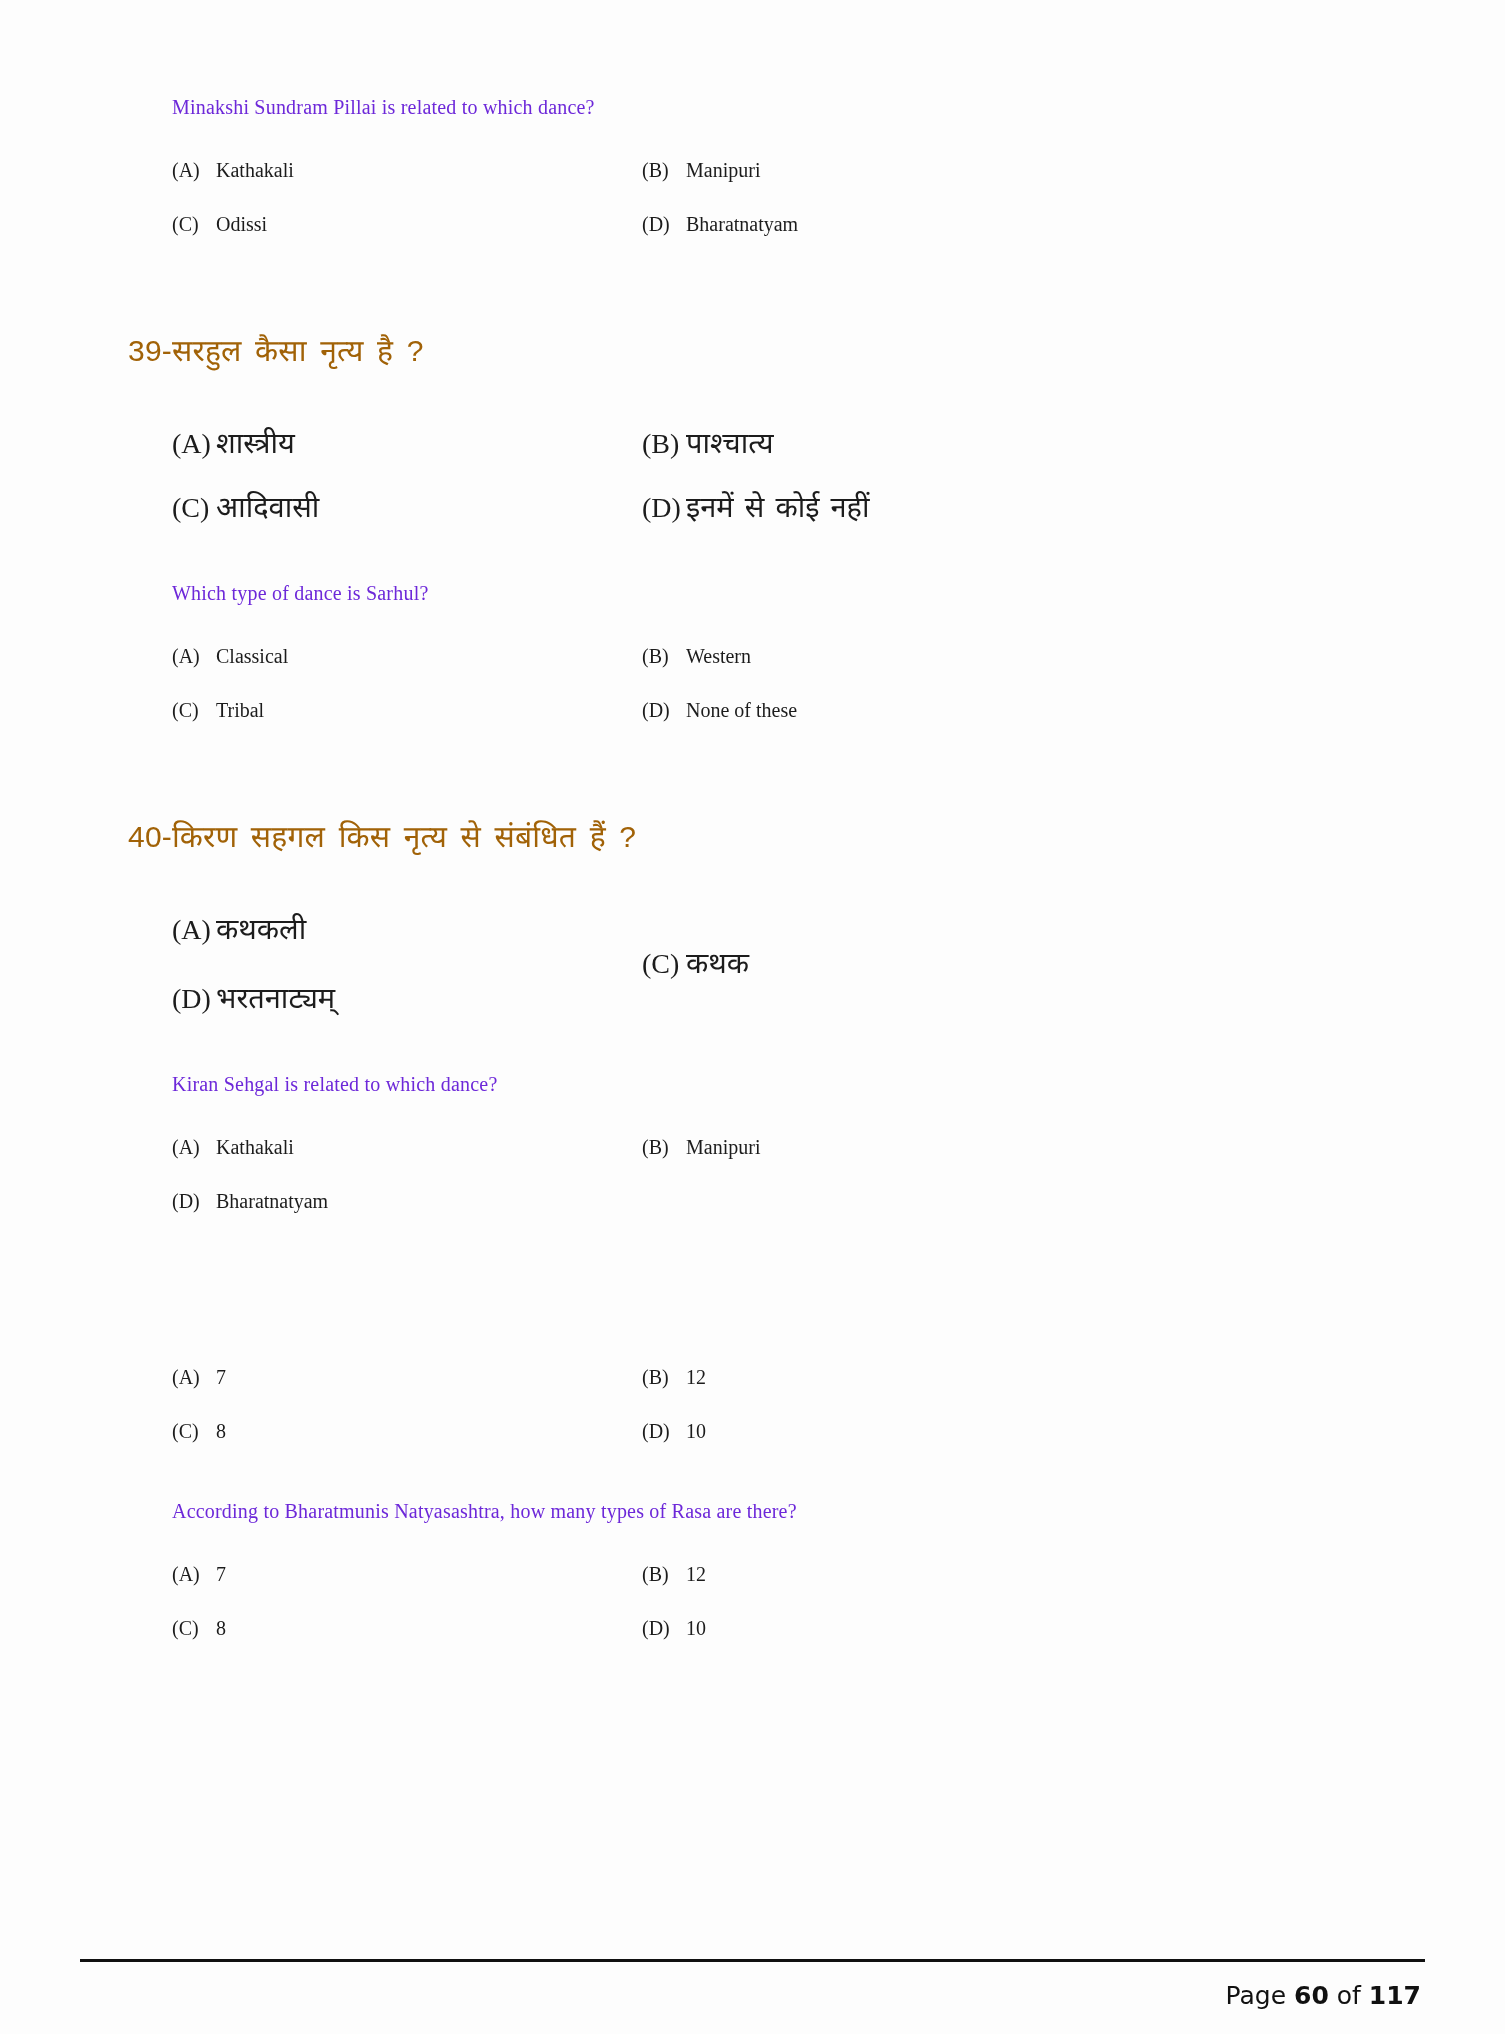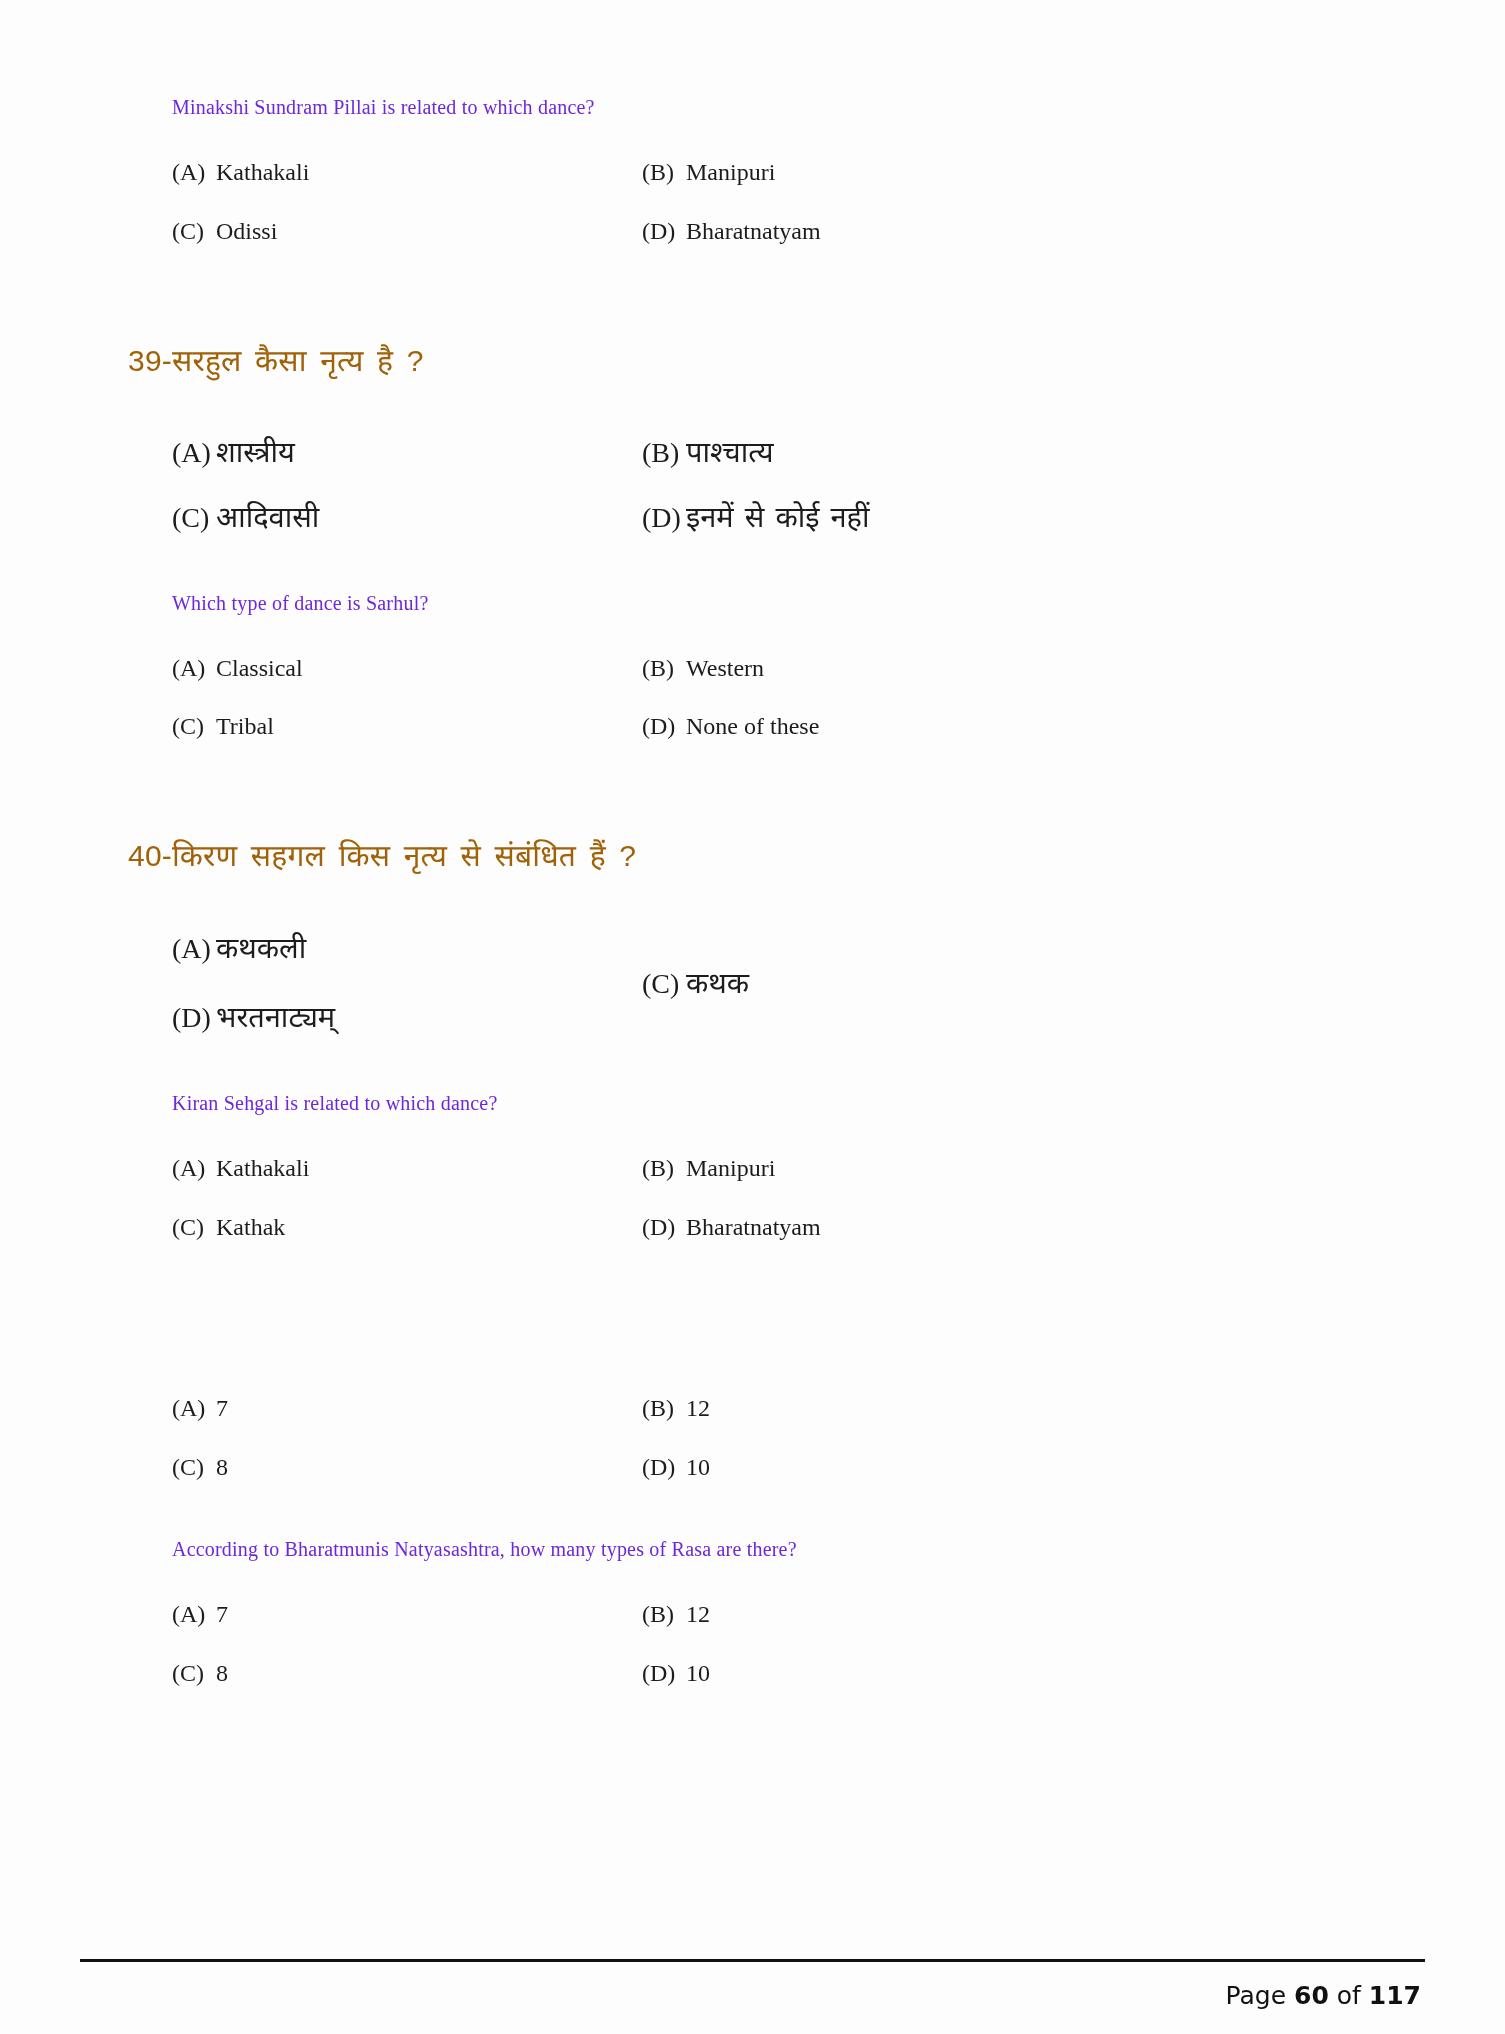--- a/index.html
+++ b/index.html
@@ -54,21 +54,21 @@
   }
 
   
   .options {
     display: grid;
     grid-template-columns: 470px 1fr;
     margin-left: 22px;
     row-gap: 0;
   }
   .opt {
-    font-size: 24px;
+    font-size: 20px;
     line-height: 1.2;
     color: #1c1c1c;
     white-space: nowrap;
   }
   .opt .lbl {
     display: inline-block;
     min-width: 44px;
   }
   .opt.devanagari {
     font-family: "Liberation Sans", "DejaVu Sans", sans-serif;
@@ -200,23 +200,20 @@
       <div class="options">
         <div class="opt">
           <span class="lbl">(A)</span><span>Kathakali</span>
         </div>
         <div class="opt">
           <span class="lbl">(B)</span><span>Manipuri</span>
         </div>
         <div class="row-gap"></div>
         <div class="row-gap"></div>
         <div class="opt">
-          <span class="lbl">(C)</span><span>Kathak</span>
-        </div>
-        <div class="opt">
           <span class="lbl">(D)</span><span>Bharatnatyam</span>
         </div>
       </div>
     </div>
 
     <div class="sp-xl"></div>
 
     <div class="qblock">
       <div class="sp-md"></div>
       <div class="options">

